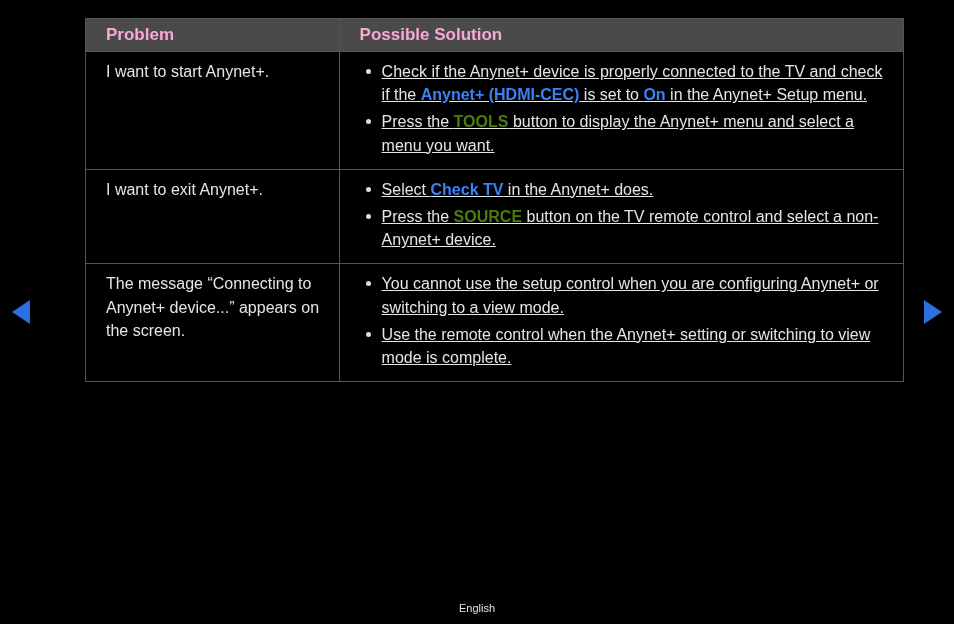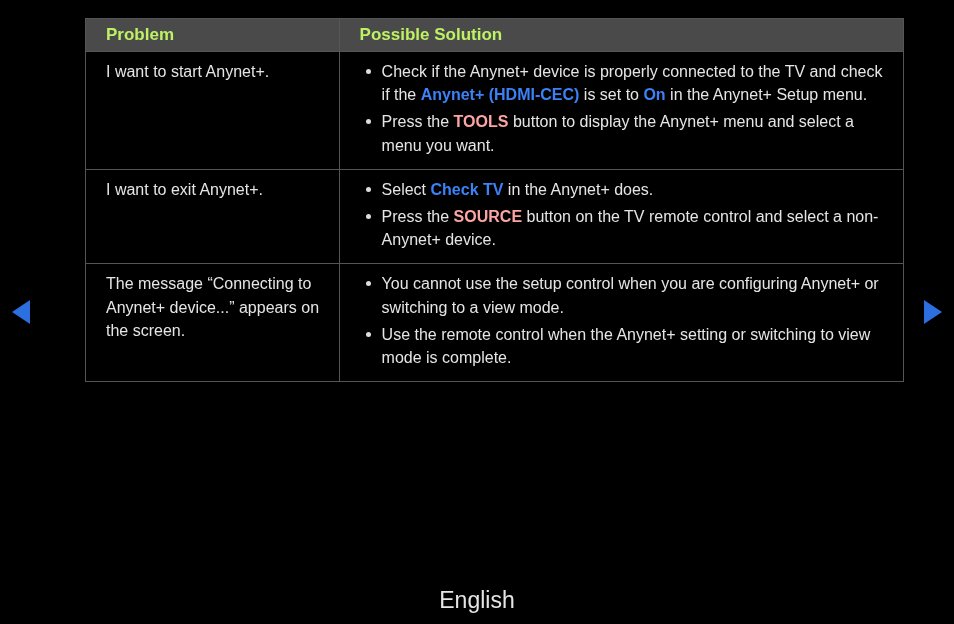--- a/index.html
+++ b/index.html
@@ -15,51 +15,51 @@
     .page {
       padding: 18px 50px 0 85px;
     }
     table {
       width: 100%;
       border-collapse: collapse;
       table-layout: fixed;
     }
     th {
       background: #4a4a4a;
-      color: #bef264;
+      color: #f9a8d4;
       text-align: left;
       font-weight: 600;
       font-size: 17px;
       padding: 6px 20px;
       border: 1px solid #555;
     }
     th:first-child { width: 31%; }
     td {
       border: 1px solid #555;
       padding: 8px 16px 8px 20px;
       vertical-align: top;
       font-size: 16px;
       line-height: 1.45;
       color: #e5e5e5;
     }
     td:first-child { padding-right:10px;margin-top:48px; }
-    ul { list-style: none; padding-left: 0; }
+    ul { list-style: none; padding-left: 0; text-decoration: underline; }
     li { position: relative; padding-left: 22px; margin-bottom: 4px; }
     li::before {
       content: "";
       position: absolute;
       left: 6px;
       top: 9px;
       width: 5px;
       height: 5px;
       border-radius: 50%;
       background: #ddd;
     }
     .highlight { color: #3b82f6; font-weight: 600; }
-    .bold { font-weight: 700; color:#fca5a5;}
+    .bold { font-weight: 700; color:#4d7c0f;}
     .nav-left, .nav-right {
       position: absolute;
       top: 300px;
       width: 0; height: 0;
       cursor: pointer;
     }
     .nav-left {
       left: 12px;
       border-top: 12px solid transparent;
       border-bottom: 12px solid transparent;
@@ -69,21 +69,21 @@
       right: 12px;
       border-top: 12px solid transparent;
       border-bottom: 12px solid transparent;
       border-left: 18px solid #2b6fe0;
     }
     .footer {
       position: absolute;
       bottom: 10px;
       width: 100%;
       text-align: center;
-      font-size: 23px;
+      font-size: 11px;
       color: #e5e5e5;
     }
   </style>
 </head>
 <body>
 
 <div class="nav-left"></div>
 <div class="nav-right"></div>
 
 <div class="page">

